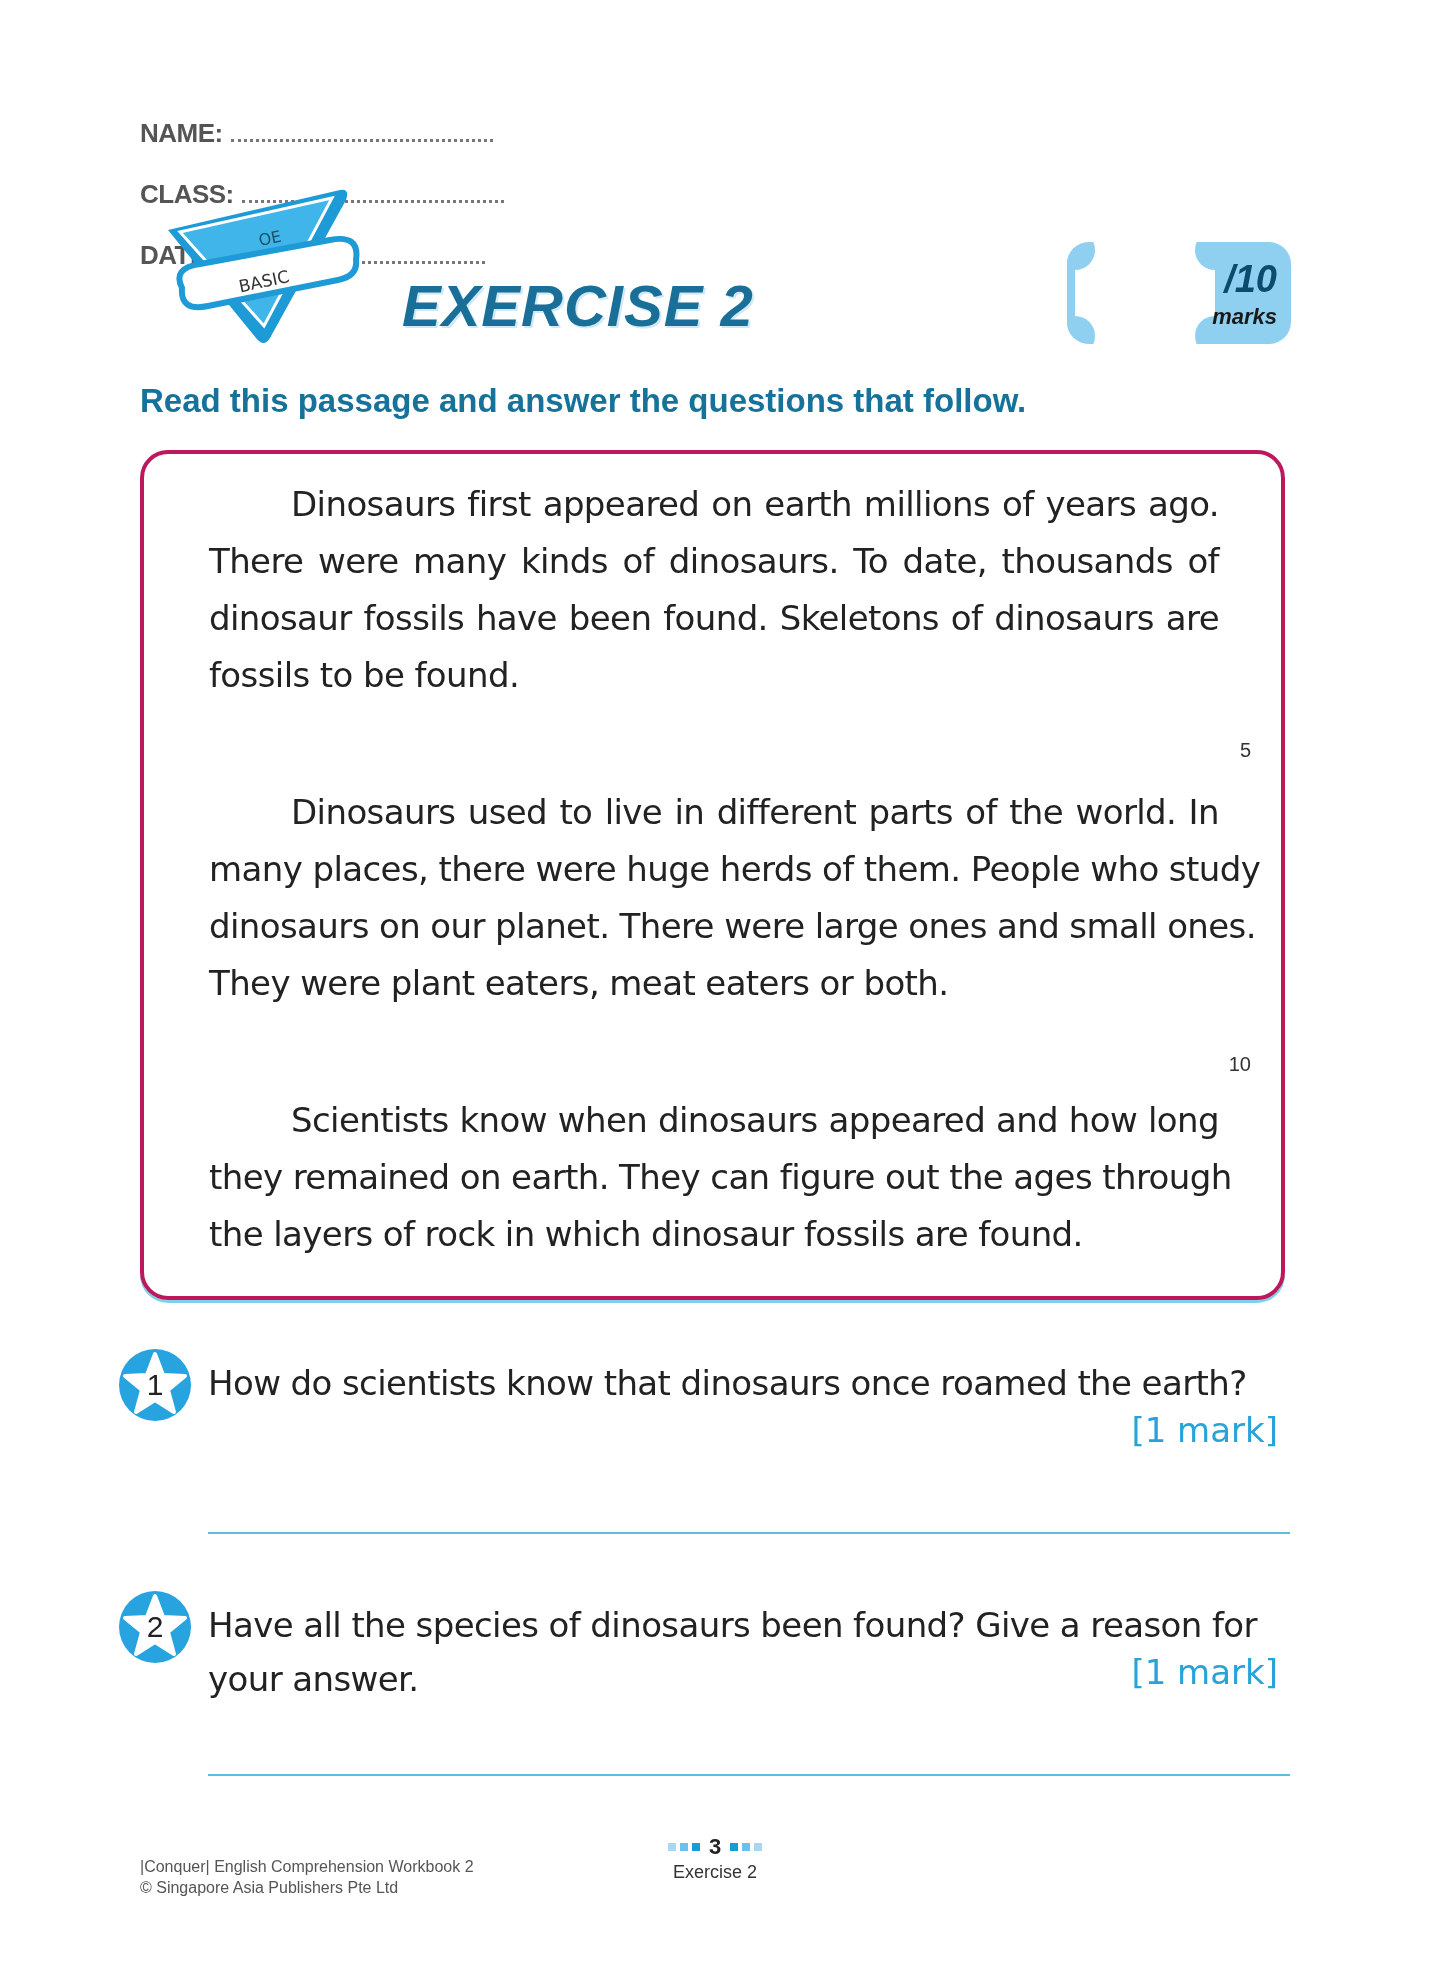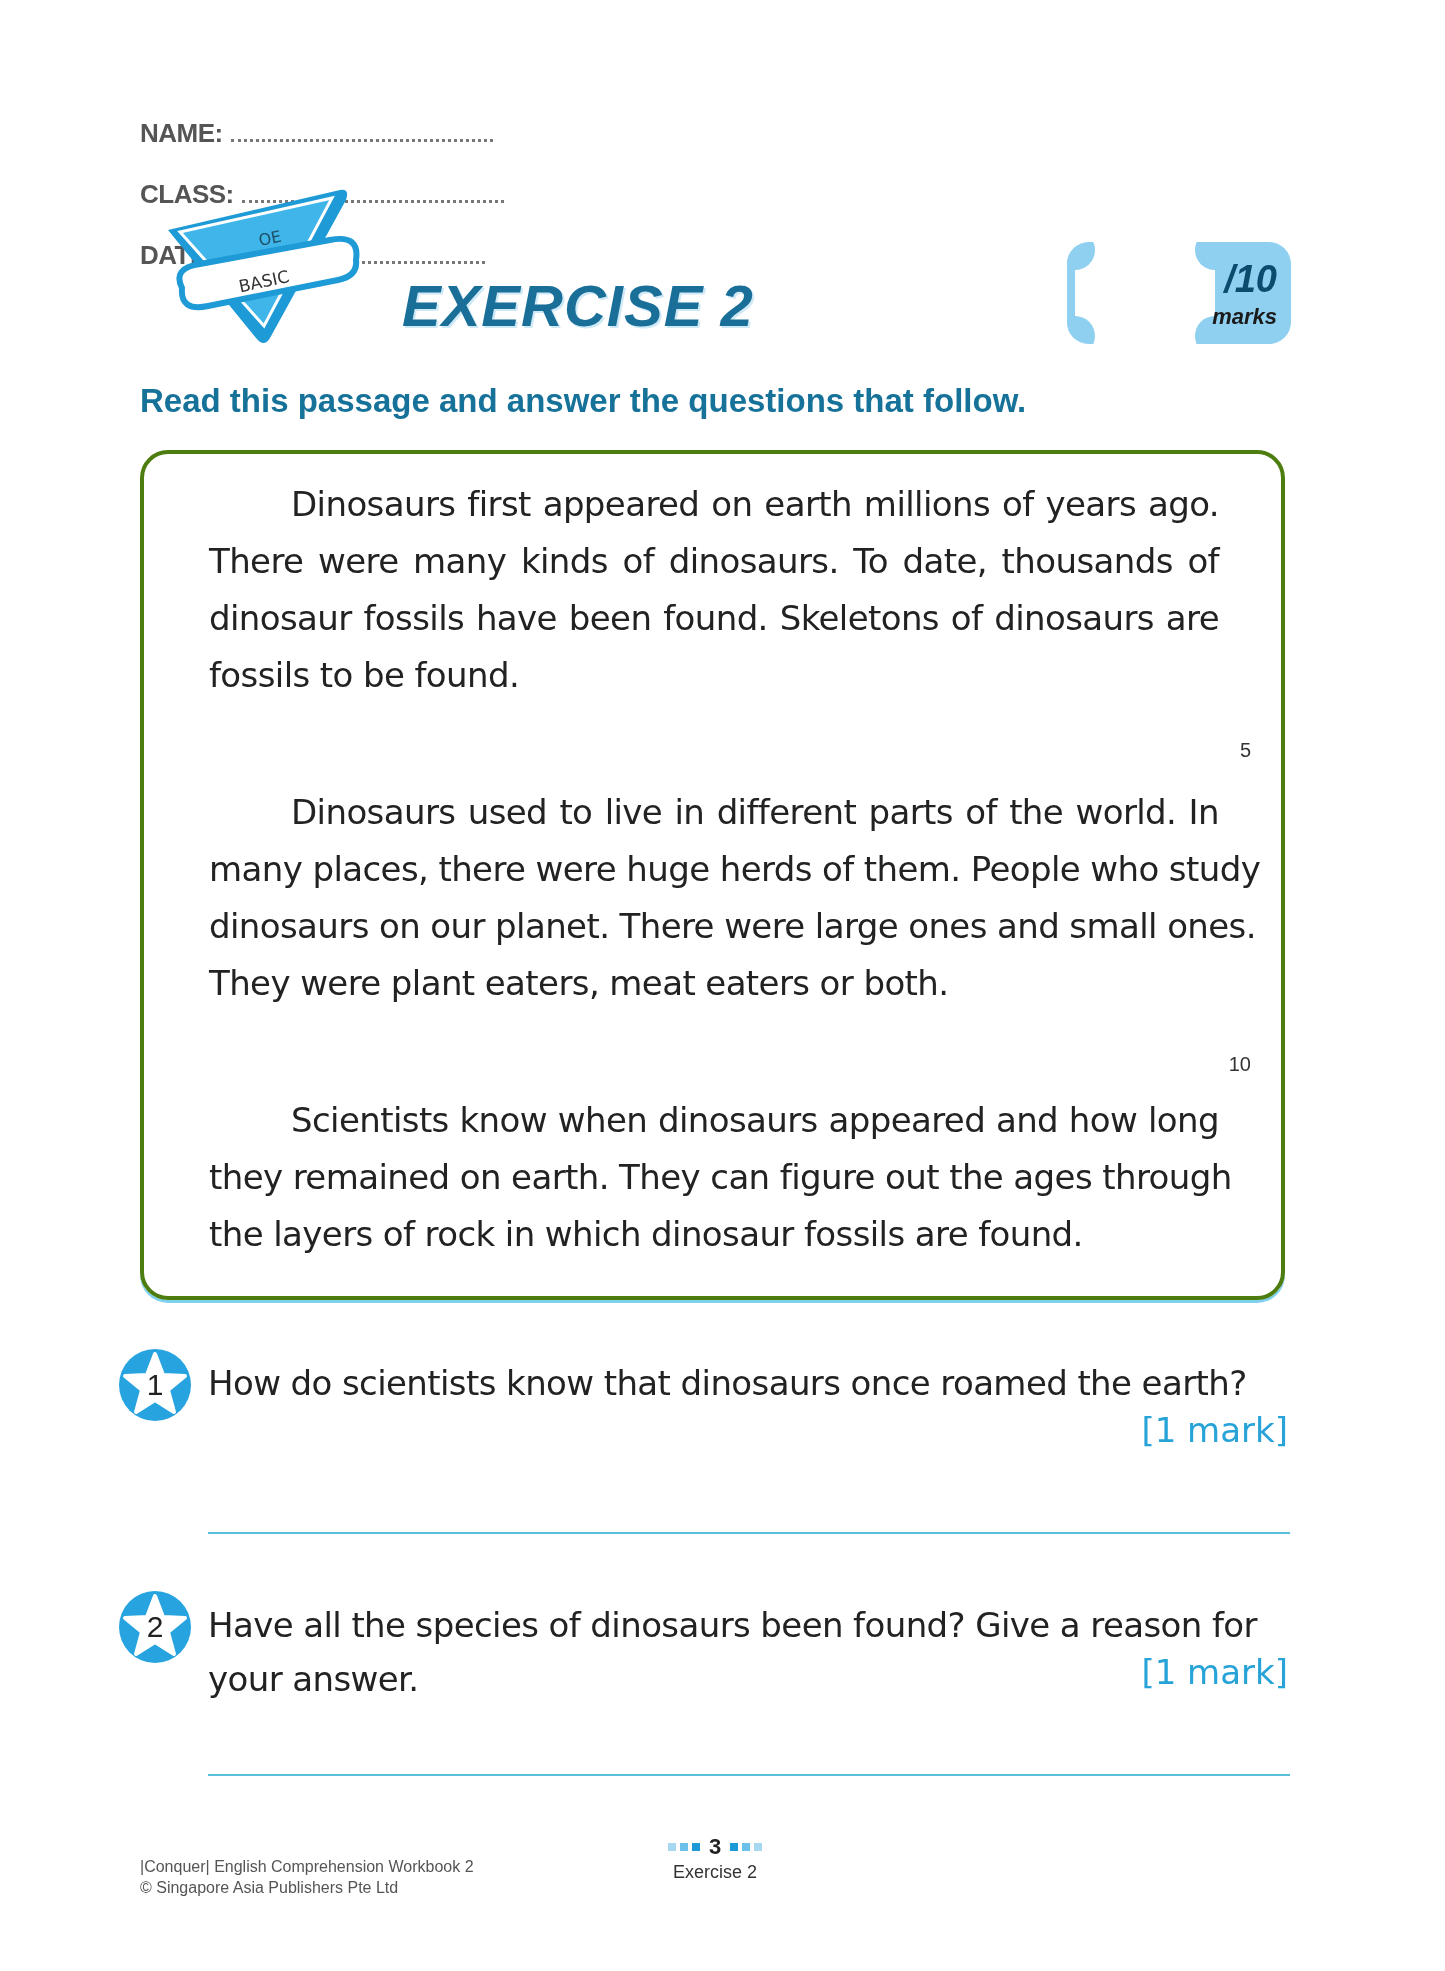--- a/index.html
+++ b/index.html
@@ -19,36 +19,36 @@
 
   .marks-box { position: absolute; left: 1067px; top: 242px; width: 224px; height: 102px; background: #8fd0f1;
                border-radius: 22px; overflow: hidden; }
   .marks-box .blank { position: absolute; left: 8px; top: 0; width: 140px; height: 102px; background: #fff; }
   .marks-box .cut { position: absolute; width: 40px; height: 40px; background: #8fd0f1; border-radius: 50%; }
   .marks-box .total { position: absolute; right: 14px; top: 16px; font-size: 38px; font-weight: bold; font-style: italic; color: #0c4a6e; }
   .marks-box .unit { position: absolute; right: 14px; top: 62px; font-size: 22px; font-weight: bold; font-style: italic; color: #1a1a1a; }
 
   .instruction { position: absolute; left: 140px; top: 382px; font-size: 33px; font-weight: bold; color: #17729a; }
 
-  .passage { position: absolute; left: 140px; top: 450px; width: 1145px; height: 850px; border: 4px solid #4d7c0f;
+  .passage { position: absolute; left: 140px; top: 450px; width: 1145px; height: 850px; border: 4px solid #be185d;
              border-radius: 28px; box-sizing: border-box; box-shadow: 0 3px 0 #7fd0ec; }
   .para { position: absolute; left: 65px; width: 1010px; font-size: 34px; line-height: 57px; color: #222;
           text-align: justify; font-family: "DejaVu Sans", sans-serif; letter-spacing: -0.6px; }
   .para .line { display: block; text-align-last: justify; white-space: nowrap; }
   .para .line.last { text-align-last: left; }
   .para .line.indent { padding-left: 82px; }
   .line-num { position: absolute; right: 30px; font-size: 20px; color: #333; }
 
   .question { position: absolute; left: 118px; width: 1170px; }
   .q-icon { position: absolute; left: 0; top: 0; width: 74px; height: 74px; }
   .q-num { position: absolute; left: 0; top: 0; width: 74px; height: 74px; display: flex; align-items: center;
            justify-content: center; font-size: 30px; color: #222; }
   .q-text { position: absolute; left: 90px; top: 8px; width: 1075px; font-size: 34px; line-height: 54px; color: #222;
             font-family: "DejaVu Sans", sans-serif; letter-spacing: -0.6px; }
-  .q-mark { position: absolute; right: 0; font-size: 34px; color: #27a3d8; font-family: "DejaVu Sans", sans-serif; }
+  .q-mark { position: absolute; right: 10px; font-size: 34px; color: #27a3d8; font-family: "DejaVu Sans", sans-serif; }
   .answer-line { position: absolute; left: 90px; width: 1082px; height: 0; border-top: 2px solid #5bbfdc; }
 
   .footer-left { position: absolute; left: 140px; top: 1856px; font-size: 16px; color: #555; line-height: 21px; }
   .footer-center { position: absolute; left: 660px; top: 1834px; width: 110px; text-align: center; }
   .pg { display: flex; align-items: center; justify-content: center; gap: 4px; font-size: 22px; font-weight: bold; color: #222; }
   .sq { display: inline-block; width: 8px; height: 8px; }
   .footer-center .ex { font-size: 18px; color: #333; margin-top: 2px; }
 </style>
 </head>
 <body>

